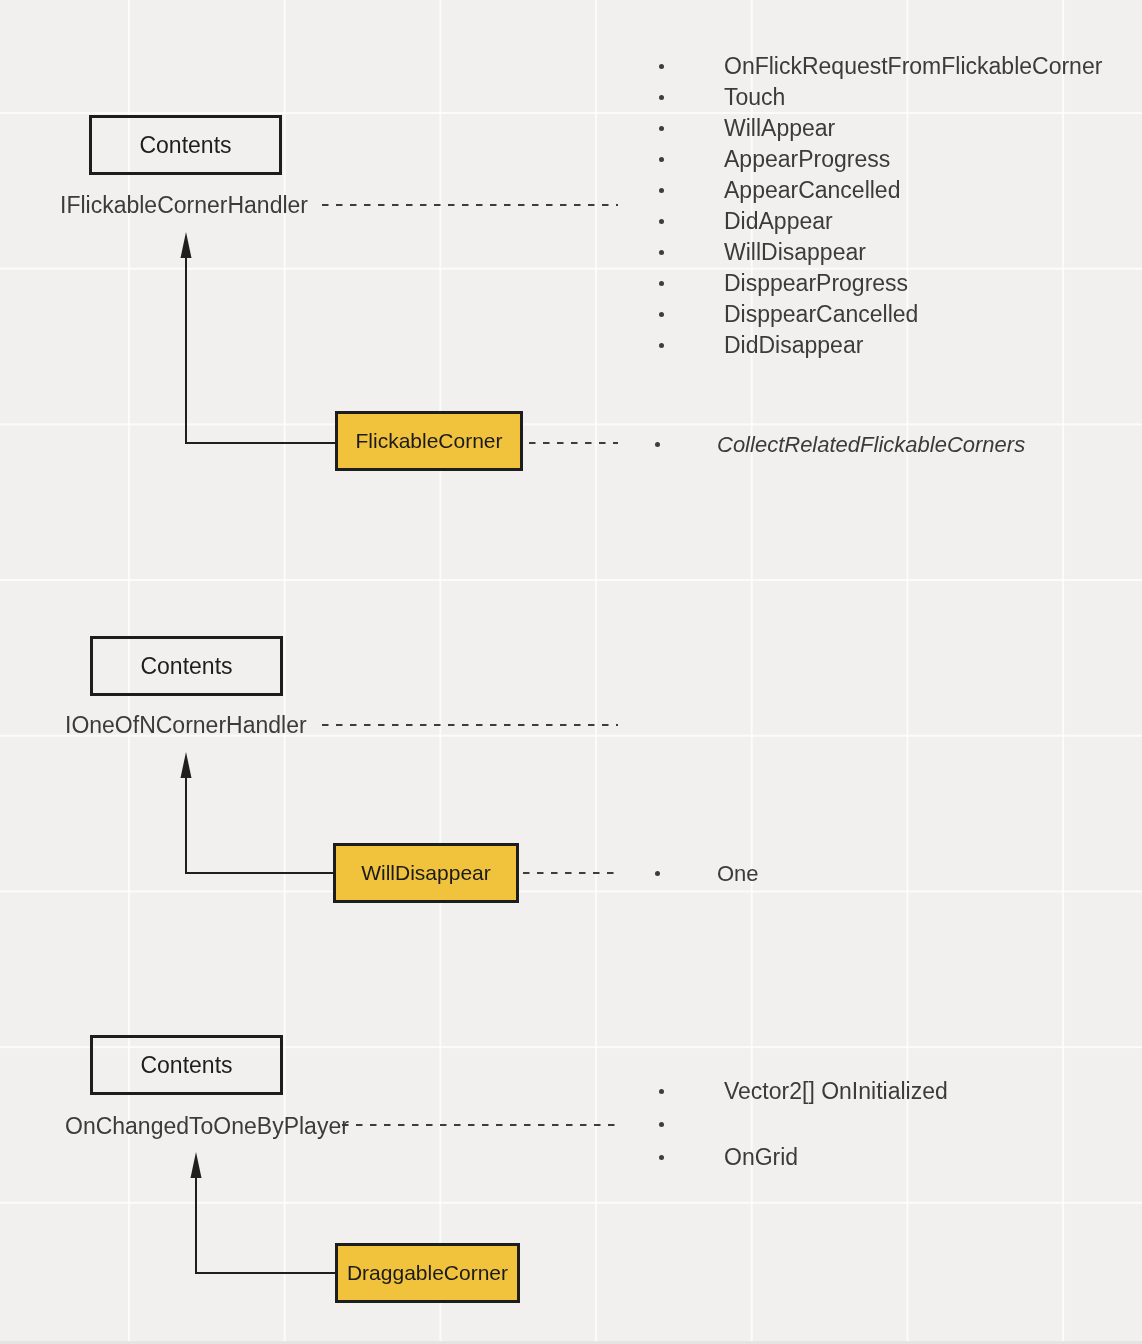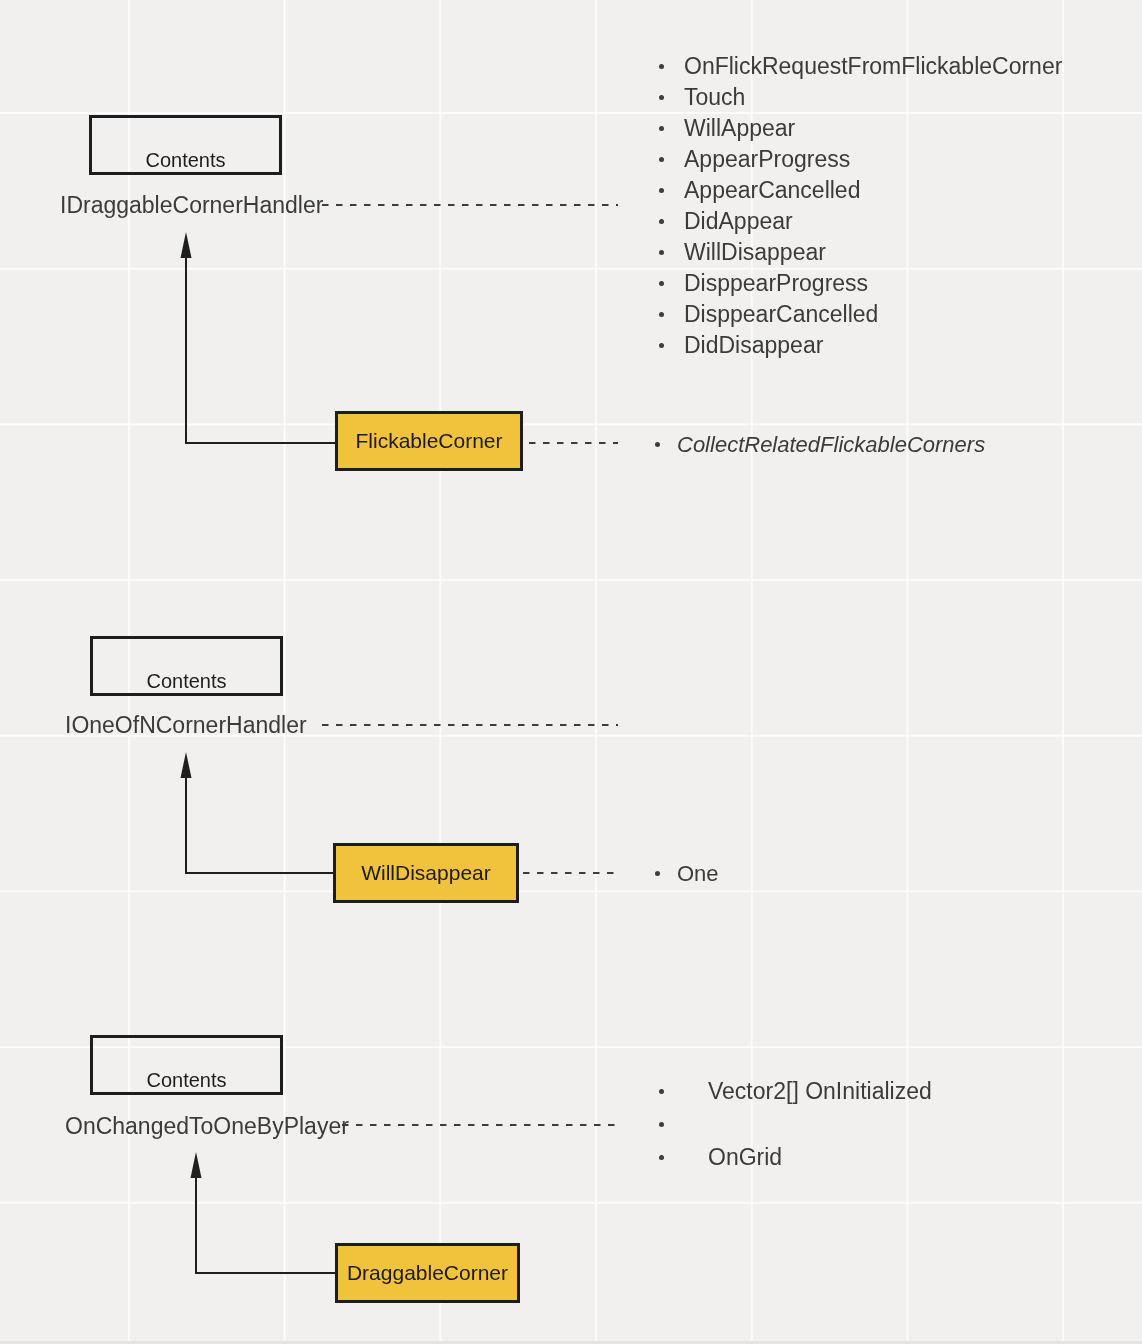--- a/index.html
+++ b/index.html
@@ -18,48 +18,48 @@
   .bottom-edge{
     position:absolute;left:0;bottom:0;width:100%;height:3px;
     background:#e5e4e2;
   }
   svg.overlay{position:absolute;left:0;top:0;width:1142px;height:1344px;}
 
   .contents-box{
     position:absolute;
     width:187px;height:54px;           
     border:3px solid #1d1d1d;
-    display:flex;align-items:flex-end;justify-content:center;
-    font-size:20px;color:#1e1e1e;
+    display:flex;align-items:center;justify-content:center;
+    font-size:23px;color:#1e1e1e;
     background:transparent;
   }
   .iface-label{
     position:absolute;height:30px;line-height:30px;
     font-size:23px;color:#3b3b3b;white-space:nowrap;
   }
   .class-box{
     position:absolute;
     height:54px;                        
     border:3px solid #1d1d1d;
     background:#f1c33c;
     display:flex;align-items:center;justify-content:center;
     font-size:21px;color:#1b1b1b;white-space:nowrap;text-align:center;
   }
   .blist{position:absolute;}
   .item{display:flex;align-items:center;white-space:nowrap;}
   .list-a .item{height:31px;}
   .list-b .item{height:32.5px;}
-  .list-c .item{height:33px;gap:24px;}
+  .list-c .item{height:33px;}
   .attached .item{height:31px;}
   .dot{
     width:5px;height:5px;border-radius:50%;
     background:#3d3d3d;flex:0 0 auto;margin-right:20px;
   }
   .attached .dot{margin-right:17px;}
-  .lbl{font-size:23px;color:#3b3b3b;}
+  .lbl{font-size:23px;color:#3b3b3b;margin-left:40px;}
   .attached .lbl{font-size:22px;}
 </style>
 </head>
 <body>
 
 <div class="canvas">
 
   <svg class="overlay" viewBox="0 0 1142 1344">
 
     <line x1="322" y1="205" x2="618" y2="205" stroke="#3d3d3d" stroke-width="2" stroke-dasharray="6.5,7.5"></line>
@@ -74,21 +74,21 @@
     <path d="M333,873 L186,873 L186,776" fill="none" stroke="#1f1f1f" stroke-width="2"></path>
     <polygon points="186,752 191.5,778 180.5,778" fill="#1f1f1f"></polygon>
 
     <path d="M335,1273 L196,1273 L196,1176" fill="none" stroke="#1f1f1f" stroke-width="2"></path>
     <polygon points="196,1152 201.5,1178 190.5,1178" fill="#1f1f1f"></polygon>
   </svg>
 
   <div class="contents-box" style="left:89px;top:115px;">
     <span>Contents</span>
   </div>
-  <div class="iface-label" style="left:60px;top:190px;">IDraggableCornerHandler</div>
+  <div class="iface-label" style="left:60px;top:190px;">IFlickableCornerHandler</div>
 
   <div class="blist list-a" style="left:659px;top:51px;">
     <div class="item">
         <span class="dot"></span>
         <span class="lbl">OnFlickRequestFromFlickableCorner</span>
       </div>
     <div class="item">
         <span class="dot"></span>
         <span class="lbl">Touch</span>
       </div>

